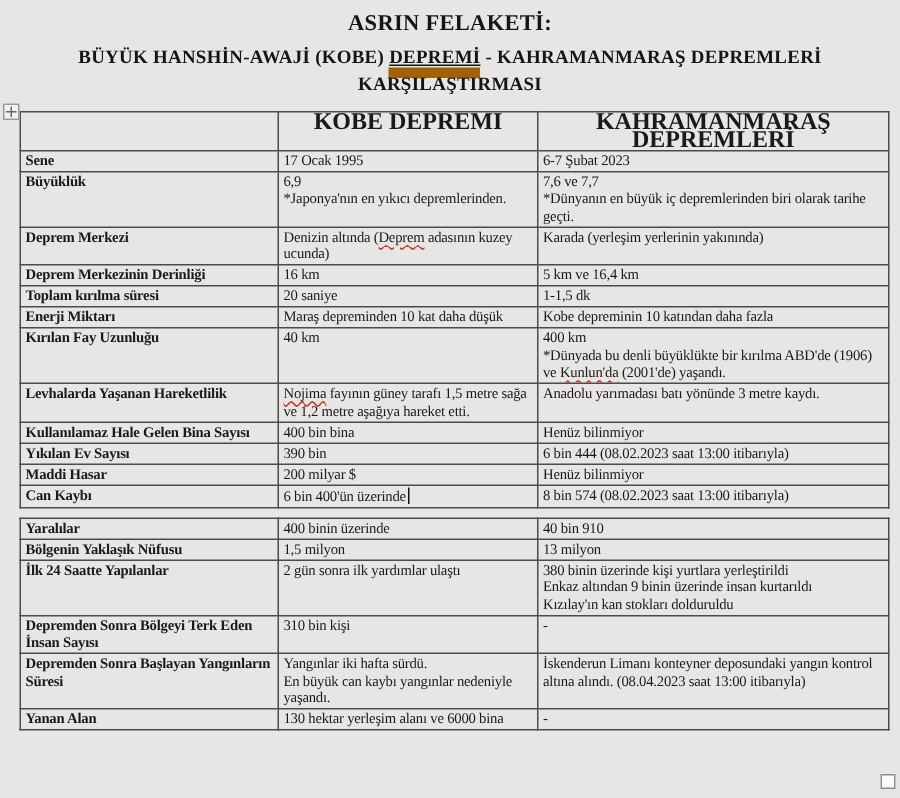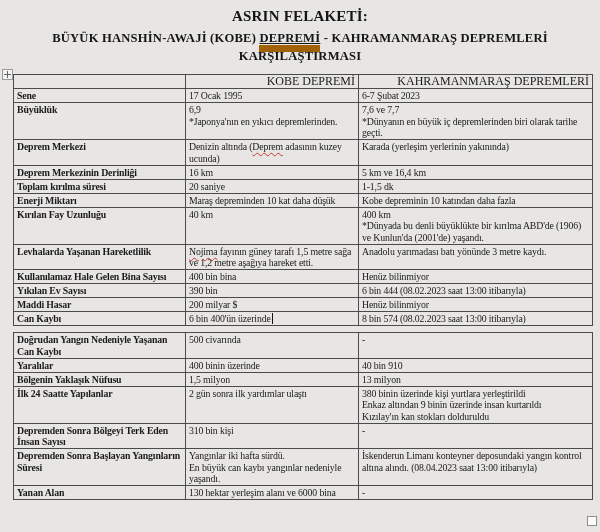--- a/index.html
+++ b/index.html
@@ -16,21 +16,21 @@
   table{ border-collapse:collapse; table-layout:fixed; width:579px; background:transparent; }
   td,th{
     border:1px solid #4b4b4b;
     font-size:9.8px; line-height:11.5px;
     padding:1px 3px 0.5px 3px;
     vertical-align:top;
     letter-spacing:-0.15px;
     white-space:pre-line;
     overflow:hidden;
   }
-  th{ text-align:right; font-weight:normal; font-size:12px; letter-spacing:0; }
+  th{ text-align:center; font-weight:bold; font-size:16px; letter-spacing:0; }
   td.label{ font-weight:bold; }
   .sp{
     text-decoration-line:underline;
     text-decoration-style:wavy;
     text-decoration-color:#c43a2e;
     text-decoration-thickness:1px;
     text-underline-offset:1.5px;
   }
   .caret{ display:inline-block; width:1px; height:11px; background:#111; vertical-align:-2px; margin-left:1px; }
   .table-gap{ height:6px; }
@@ -144,25 +144,20 @@
   <div class="table-gap"></div>
 
   <table>
     <colgroup>
         <col style="width:172px">
         <col style="width:173px">
         <col style="width:234px">
       </colgroup>
     <tbody id="tbody2">
         <tr>
-          <td class="label">Doğrudan Yangın Nedeniyle Yaşanan Can Kaybı</td>
-          <td>500 civarında</td>
-          <td>-</td>
-        </tr>
-        <tr>
           <td class="label">Yaralılar</td>
           <td>400 binin üzerinde</td>
           <td>40 bin 910</td>
         </tr>
         <tr>
           <td class="label">Bölgenin Yaklaşık Nüfusu</td>
           <td>1,5 milyon</td>
           <td>13 milyon</td>
         </tr>
         <tr>

